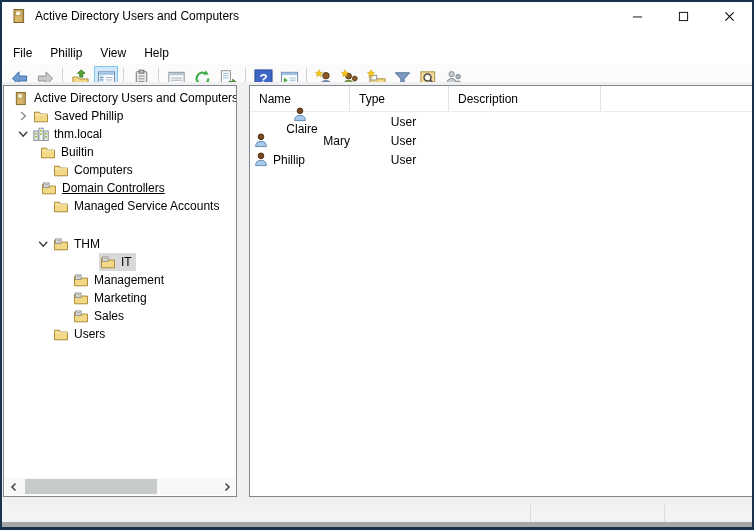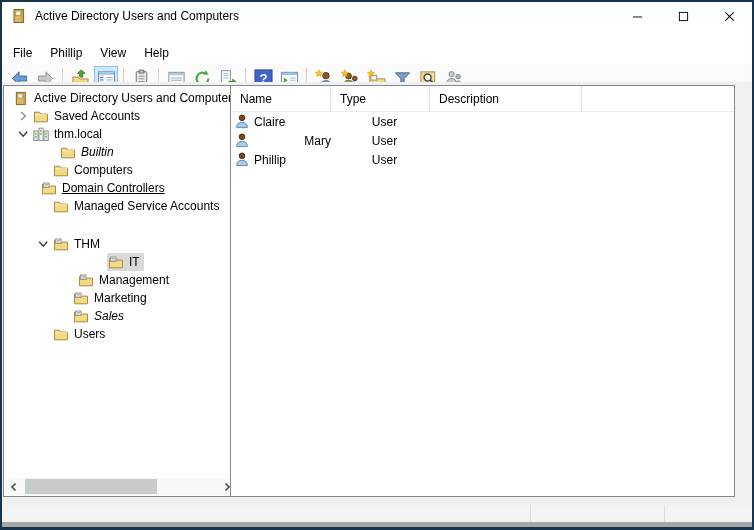--- a/index.html
+++ b/index.html
@@ -40,21 +40,21 @@
   .row-content{display:inline-flex;align-items:center;height:18px;padding:0 4px 0 1px;}
   .tree-row.selected .row-content{background:var(--selection,#d9d9d9);}
   .tree-icon{width:16px;height:15px;margin-right:5px;flex:0 0 auto;}
   .tree-icon svg{width:16px;height:15px;display:block;}
   .hscroll{position:absolute;left:1px;right:1px;bottom:1px;height:17px;background:#f8f8f8;
     display:flex;align-items:center;justify-content:space-between;}
   .scroll-btn{width:17px;height:17px;display:flex;align-items:center;justify-content:center;}
   .scroll-btn svg{width:8px;height:10px;display:block;}
   .scroll-thumb{position:absolute;left:20px;top:1px;width:132px;height:15px;background:#c8ccc8;}
   
-  .list-panel{position:absolute;left:228px;top:3px;width:505px;height:412px;background:#fff;
+  .list-panel{position:absolute;left:247px;top:3px;width:505px;height:412px;background:#fff;
     border:1px solid var(--panel-border,#828790);overflow:hidden;}
   .list-header{display:flex;height:26px;border-bottom:1px solid #ececec;background:#fff;}
   .header-cell{display:flex;align-items:center;padding-left:9px;border-right:1px solid #e2e2e2;}
   .header-fill{flex:1;border-right:none;}
   .list-row{display:flex;height:19px;align-items:center;}
   .cell-name{display:flex;align-items:center;padding-left:4px;}
   .row-icon{width:14px;height:15px;margin-right:5px;flex:0 0 auto;}
   .row-icon svg{width:14px;height:15px;display:block;}
   .cell-type{padding-left:8px;text-align:center;}
   .cell-desc{flex:1;padding-left:8px;}
@@ -294,21 +294,21 @@
                 <path d="M3 2 L7.5 6 L3 10" fill="none" stroke="#8c8c8c" stroke-width="1.3"></path>
               </svg>
             </span>
             <span class="row-content">
               <span class="tree-icon">
                 <svg viewBox="0 0 16 15">
                   <path d="M1.5 3.2h4.9l1.4 1.9h6.7v7.7H1.5z" fill="#f3d886" stroke="#ad8c3a"></path>
                   <path d="M2.2 5.8h12" stroke="#fbeebe"></path>
                 </svg>
               </span>
-              <span class="tree-label">Saved Accounts</span>
+              <span class="tree-label">Saved Phillip</span>
             </span>
           </div>
           <div class="tree-row" style="padding-left: 9px;">
             <span class="expander">
               <svg viewBox="0 0 10 12">
                 <path d="M1.2 3.8 L5.2 8.2 L9.2 3.8" fill="none" stroke="#3c3c3c" stroke-width="1.4"></path>
               </svg>
             </span>
             <span class="row-content">
               <span class="tree-icon">
@@ -320,21 +320,21 @@
                   <rect x="2" y="9" width="1.6" height="1.4" fill="#7fba00"></rect>
                   <rect x="7.1" y="3.2" width="1.6" height="1.4" fill="#7fba00"></rect>
                   <rect x="7.1" y="6.2" width="1.6" height="1.4" fill="#7fba00"></rect>
                   <rect x="12.2" y="6" width="1.6" height="1.4" fill="#7fba00"></rect>
                   <rect x="12.2" y="9" width="1.6" height="1.4" fill="#7fba00"></rect>
                 </svg>
               </span>
               <span class="tree-label">thm.local</span>
             </span>
           </div>
-          <div class="tree-row" style="padding-left: 36px; font-style: italic;">
+          <div class="tree-row" style="padding-left: 16px;">
             <span class="expander"></span>
             <span class="row-content">
               <span class="tree-icon">
                 <svg viewBox="0 0 16 15">
                   <path d="M1.5 3.2h4.9l1.4 1.9h6.7v7.7H1.5z" fill="#f3d886" stroke="#ad8c3a"></path>
                   <path d="M2.2 5.8h12" stroke="#fbeebe"></path>
                 </svg>
               </span>
               <span class="tree-label">Builtin</span>
             </span>
@@ -388,35 +388,35 @@
                 <svg viewBox="0 0 16 15">
                   <path d="M1.5 3.2h4.9l1.4 1.9h6.7v7.7H1.5z" fill="#f3d886" stroke="#ad8c3a"></path>
                   <rect x="2.6" y="2" width="5.4" height="4.4" fill="#fdfdf2" stroke="#8f8f8f"></rect>
                   <line x1="3.6" y1="3.5" x2="7" y2="3.5" stroke="#b0b0b0"></line>
                   <line x1="3.6" y1="5" x2="7" y2="5" stroke="#b0b0b0"></line>
                 </svg>
               </span>
               <span class="tree-label">THM</span>
             </span>
           </div>
-          <div class="tree-row selected" style="padding-left: 76px; margin-left: 8px;">
+          <div class="tree-row selected" style="padding-left: 76px;">
             <span class="expander"></span>
             <span class="row-content">
               <span class="tree-icon">
                 <svg viewBox="0 0 16 15">
                   <path d="M1.5 3.2h4.9l1.4 1.9h6.7v7.7H1.5z" fill="#f3d886" stroke="#ad8c3a"></path>
                   <rect x="2.6" y="2" width="5.4" height="4.4" fill="#fdfdf2" stroke="#8f8f8f"></rect>
                   <line x1="3.6" y1="3.5" x2="7" y2="3.5" stroke="#b0b0b0"></line>
                   <line x1="3.6" y1="5" x2="7" y2="5" stroke="#b0b0b0"></line>
                 </svg>
               </span>
               <span class="tree-label">IT</span>
             </span>
           </div>
-          <div class="tree-row" style="padding-left: 34px; gap: 20px;">
+          <div class="tree-row" style="padding-left: 49px;">
             <span class="expander"></span>
             <span class="row-content">
               <span class="tree-icon">
                 <svg viewBox="0 0 16 15">
                   <path d="M1.5 3.2h4.9l1.4 1.9h6.7v7.7H1.5z" fill="#f3d886" stroke="#ad8c3a"></path>
                   <rect x="2.6" y="2" width="5.4" height="4.4" fill="#fdfdf2" stroke="#8f8f8f"></rect>
                   <line x1="3.6" y1="3.5" x2="7" y2="3.5" stroke="#b0b0b0"></line>
                   <line x1="3.6" y1="5" x2="7" y2="5" stroke="#b0b0b0"></line>
                 </svg>
               </span>
@@ -430,21 +430,21 @@
                 <svg viewBox="0 0 16 15">
                   <path d="M1.5 3.2h4.9l1.4 1.9h6.7v7.7H1.5z" fill="#f3d886" stroke="#ad8c3a"></path>
                   <rect x="2.6" y="2" width="5.4" height="4.4" fill="#fdfdf2" stroke="#8f8f8f"></rect>
                   <line x1="3.6" y1="3.5" x2="7" y2="3.5" stroke="#b0b0b0"></line>
                   <line x1="3.6" y1="5" x2="7" y2="5" stroke="#b0b0b0"></line>
                 </svg>
               </span>
               <span class="tree-label">Marketing</span>
             </span>
           </div>
-          <div class="tree-row" style="padding-left: 49px; font-style: italic;">
+          <div class="tree-row" style="padding-left: 49px;">
             <span class="expander"></span>
             <span class="row-content">
               <span class="tree-icon">
                 <svg viewBox="0 0 16 15">
                   <path d="M1.5 3.2h4.9l1.4 1.9h6.7v7.7H1.5z" fill="#f3d886" stroke="#ad8c3a"></path>
                   <rect x="2.6" y="2" width="5.4" height="4.4" fill="#fdfdf2" stroke="#8f8f8f"></rect>
                   <line x1="3.6" y1="3.5" x2="7" y2="3.5" stroke="#b0b0b0"></line>
                   <line x1="3.6" y1="5" x2="7" y2="5" stroke="#b0b0b0"></line>
                 </svg>
               </span>
@@ -487,21 +487,21 @@
           <div class="header-cell" style="width: 99px;">
             <span class="header-label">Type</span>
           </div>
           <div class="header-cell" style="width: 152px;">
             <span class="header-label">Description</span>
           </div>
           <div class="header-cell header-fill"></div>
         </div>
       <div class="list-rows">
           <div class="list-row">
-            <div class="cell-name" style="width: 100px;">
+            <div class="cell-name" style="width: 100px; flex-direction: column;">
               <span class="row-icon">
                 <svg viewBox="0 0 14 15">
                   <circle cx="7" cy="3.8" r="2.8" fill="#7b4a21" stroke="#4f2d10"></circle>
                   <path d="M1.6 13.6c0-3.6 2.1-5.3 5.4-5.3s5.4 1.7 5.4 5.3z" fill="#a9c9e8" stroke="#6590b5"></path>
                 </svg>
               </span>
               <span class="name-label">Claire</span>
             </div>
             <div class="cell-type" style="width: 99px;">User</div>
             <div class="cell-desc"></div>

